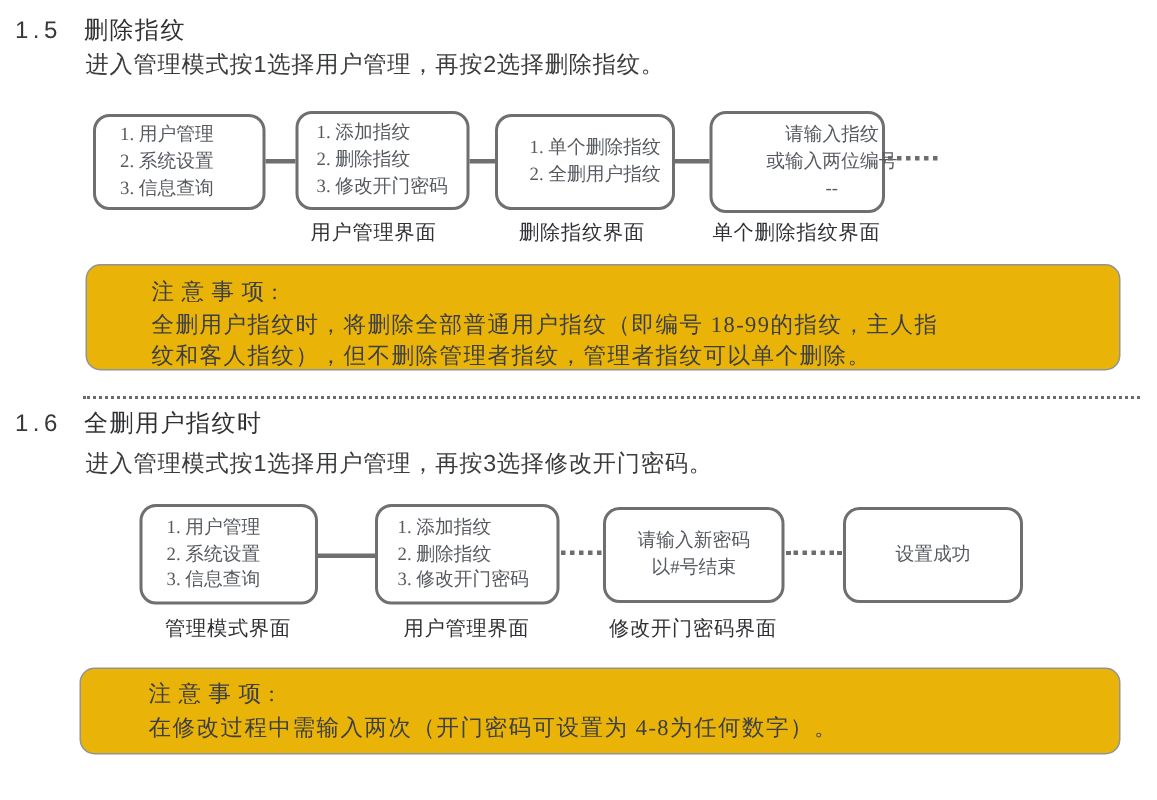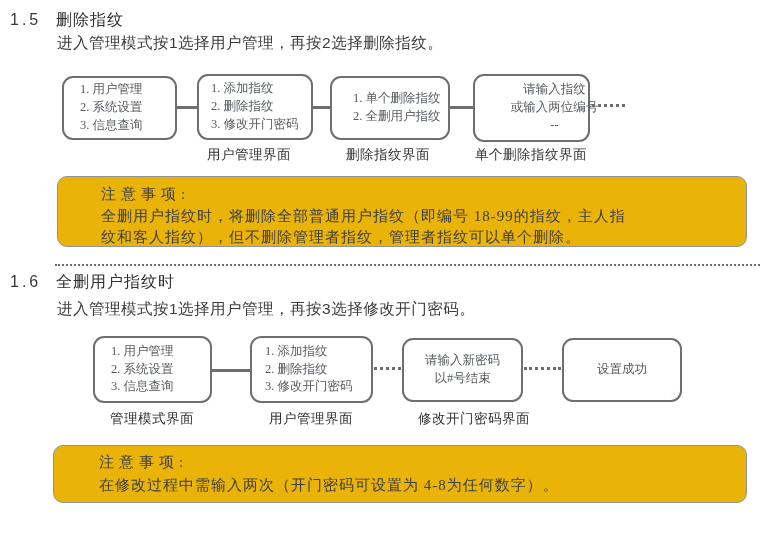--- a/index.html
+++ b/index.html
@@ -97,20 +97,20 @@
   <div class="fbox center" style="left:562px;top:338px;width:120px;height:64px;">
     <div class="bline">设置成功</div>
   </div>
 
   <div class="conn" style="left:212px;top:369px;width:38px;"></div>
   <div class="conn dotted" style="left:374px;top:367px;width:27px;"></div>
   <div class="conn dotted" style="left:524px;top:367px;width:37px;"></div>
 
   <div class="flabel" style="left:152px;top:410px;">管理模式界面</div>
   <div class="flabel" style="left:311px;top:410px;">用户管理界面</div>
-  <div class="flabel" style="left:462px;top:410px;margin-left:12px;">修改开门密码界面</div>
+  <div class="flabel" style="left:462px;top:410px;">修改开门密码界面</div>
 
   <div class="note" style="left:53px;top:445px;width:694px;height:58px;">
     <div class="nline nhead" style="top:7px;left:45px;">注意事项:</div>
     <div class="nline" style="top:30px;left:45px;">在修改过程中需输入两次（开门密码可设置为 4-8为任何数字）。</div>
   </div>
 
 </div>
 
 </body></html>

